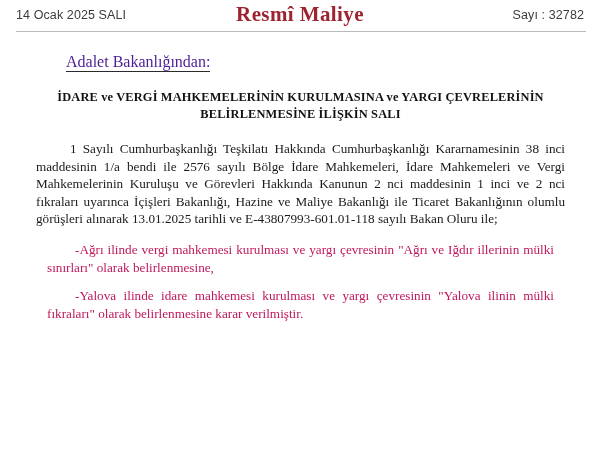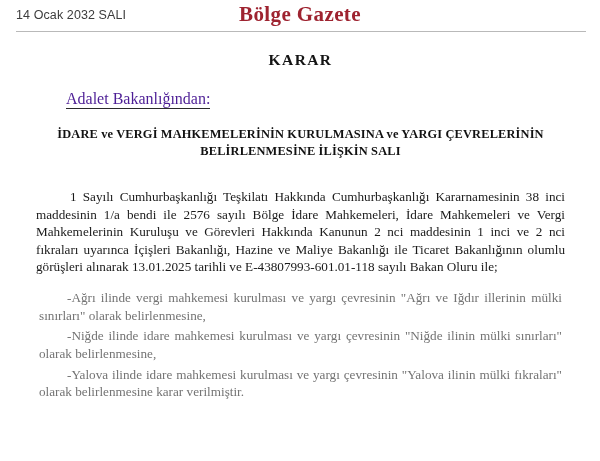--- a/index.html
+++ b/index.html
@@ -91,66 +91,65 @@
     line-height: 17px;
     letter-spacing: 0.15px;
     color: #121212;
   }
   .doc-title .ln {
     display: block;
     text-align: center;
   }
 
   .intro {
-    margin-top: 28px;
+    margin-top: 17px;
     font-size: 13.2px;
     line-height: 17.6px;
     text-align: justify;
     text-justify: inter-word;
     text-indent: 34px;
     color: #1a1a1a;
     hyphens: none;
   }
 
   .decisions {
     margin-top: 2px;
   }
   .decision-item {
     font-size: 13.2px;
     line-height: 17.6px;
     text-align: justify;
     text-justify: inter-word;
     text-indent: 28px;
-    color: #737373;
-    margin: 3px;
+    color: #be185d;
+    margin: 11px;
   }
 </style>
 </head>
 <body>
 
 <div class="masthead">
-  <div class="masthead-date">14 Ocak 2032 SALI</div>
-  <div class="masthead-title">Bölge Gazete</div>
+  <div class="masthead-date">14 Ocak 2025 SALI</div>
+  <div class="masthead-title">Resmî Maliye</div>
+  <div class="masthead-issue">Sayı : 32782</div>
 </div>
 <div class="masthead-rule"></div>
 
 <div class="doc">
 
-  <div class="karar-heading">KARAR</div>
 
   <div class="authority">
     <span>Adalet Bakanlığından:</span>
   </div>
 
   <div class="doc-title">
     <span class="ln">İDARE ve VERGİ MAHKEMELERİNİN KURULMASINA ve YARGI ÇEVRELERİNİN</span>
     <span class="ln">BELİRLENMESİNE İLİŞKİN SALI</span>
   </div>
 
   <p class="intro">1 Sayılı Cumhurbaşkanlığı Teşkilatı Hakkında Cumhurbaşkanlığı Kararnamesinin 38 inci maddesinin 1/a bendi ile 2576 sayılı Bölge İdare Mahkemeleri, İdare Mahkemeleri ve Vergi Mahkemelerinin Kuruluşu ve Görevleri Hakkında Kanunun 2 nci maddesinin 1 inci ve 2 nci fıkraları uyarınca İçişleri Bakanlığı, Hazine ve Maliye Bakanlığı ile Ticaret Bakanlığının olumlu görüşleri alınarak 13.01.2025 tarihli ve E-43807993-601.01-118 sayılı Bakan Oluru ile;</p>
 
   <div class="decisions">
     <p class="decision-item">-Ağrı ilinde vergi mahkemesi kurulması ve yargı çevresinin "Ağrı ve Iğdır illerinin mülki sınırları" olarak belirlenmesine,</p>
-    <p class="decision-item">-Niğde ilinde idare mahkemesi kurulması ve yargı çevresinin "Niğde ilinin mülki sınırları" olarak belirlenmesine,</p>
     <p class="decision-item">-Yalova ilinde idare mahkemesi kurulması ve yargı çevresinin "Yalova ilinin mülki fıkraları" olarak belirlenmesine karar verilmiştir.</p>
   </div>
 
 </div>
 
 </body></html>

